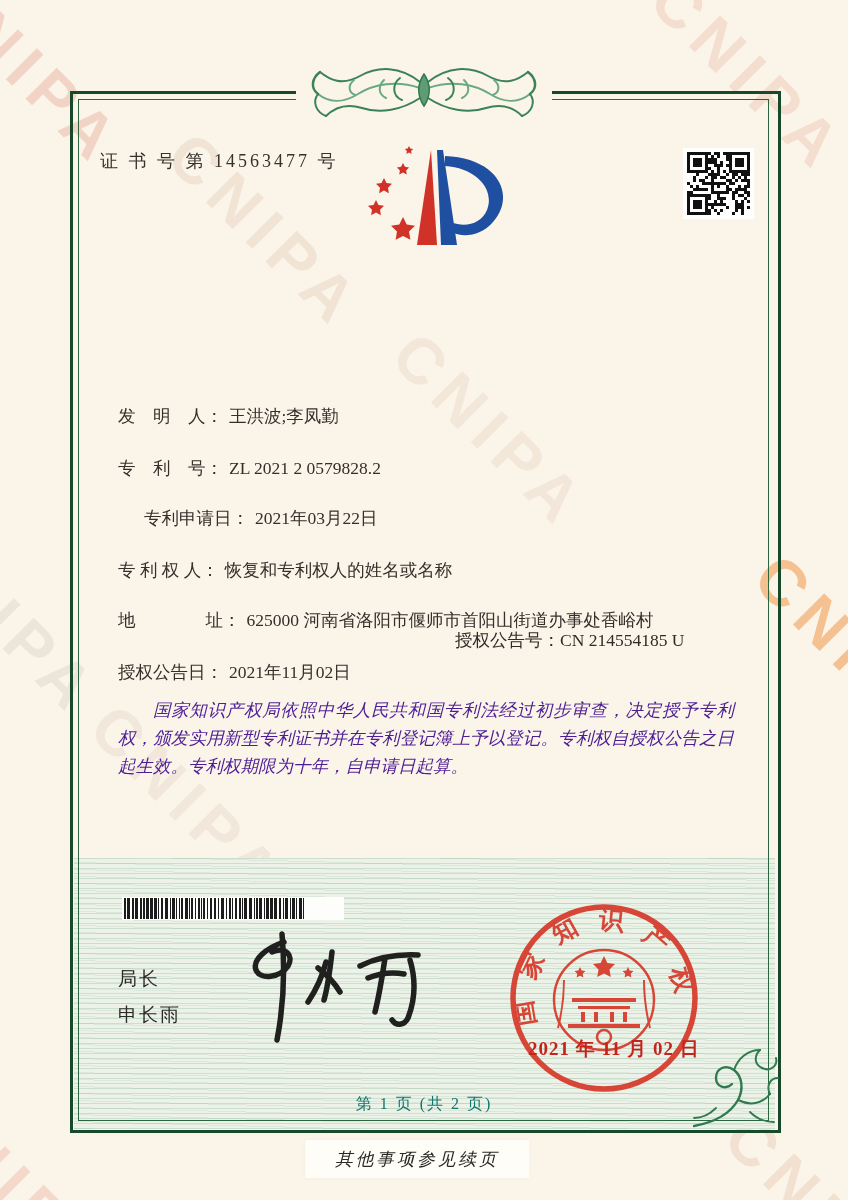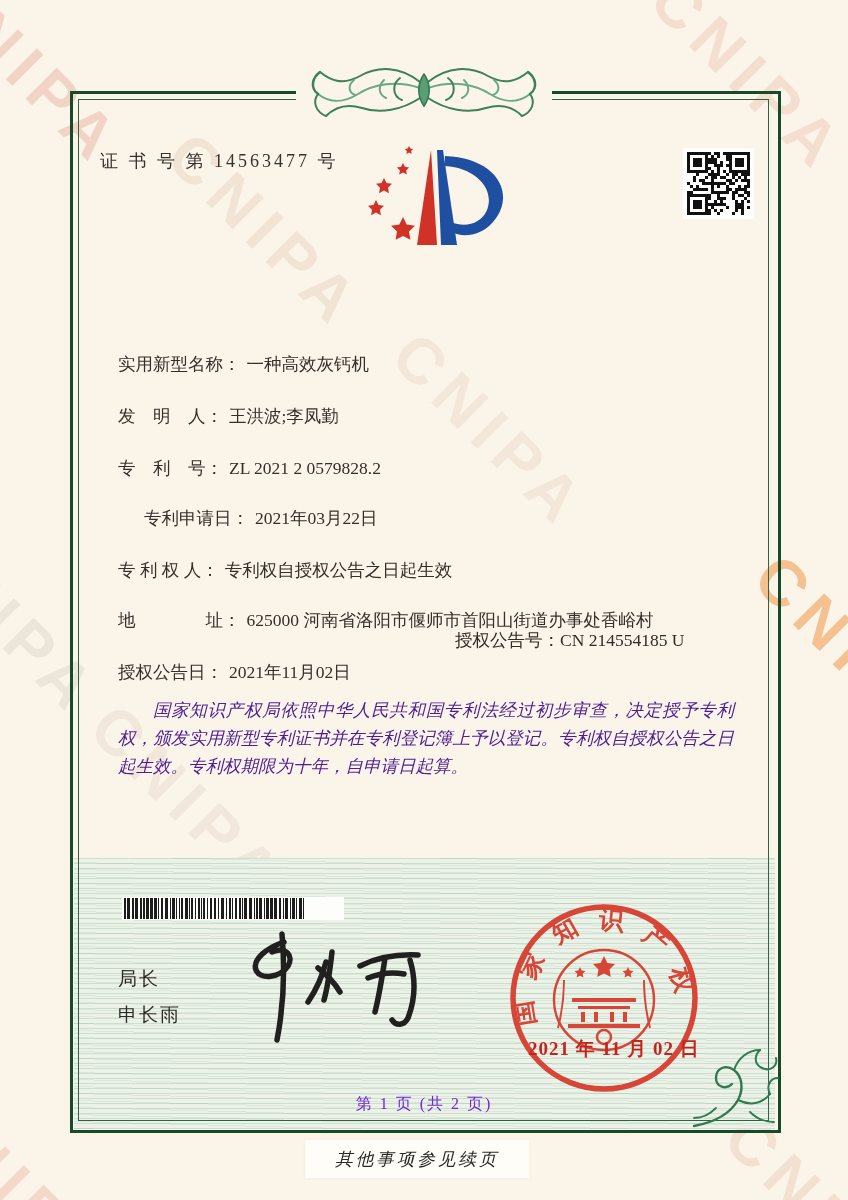--- a/index.html
+++ b/index.html
@@ -52,21 +52,21 @@
   .barcode{position:absolute; left:122px; top:897px; width:218px; height:21px; z-index:5;
     display:flex; align-items:stretch; background:#fdfdfb; padding:1px 2px;}
   .barcode div{background:#1c1c1c; height:100%;}
   .official{position:absolute; left:118px; z-index:5; font-size:19px; color:#2b2926; letter-spacing:2px;}
   .o-title{top:966px;} .o-name{top:1002px;}
   .signature{position:absolute; left:222px; top:928px; width:218px; height:118px; z-index:6;}
   .seal{position:absolute; left:506px; top:900px; width:196px; height:196px; z-index:6; opacity:.93;}
   .seal-date{position:absolute; left:528px; top:1036px; z-index:7; font-size:19px; font-weight:bold;
     color:#c3251c; letter-spacing:1px; white-space:nowrap;}
   .page-num{position:absolute; left:0; top:1094px; width:848px; text-align:center; z-index:5;
-    font-size:16px; color:#6d28d9; letter-spacing:2px;}
+    font-size:16px; color:#0f766e; letter-spacing:2px;}
   .continuation{position:absolute; left:50%; transform:translateX(-53%); top:1140px; z-index:5;
     background:#fffdf8; padding:7px 30px; font-size:17.5px; font-style:italic; color:#2b2926; letter-spacing:3px;
     box-shadow:0 0 4px rgba(0,0,0,.04);}
 </style>
 </head>
 <body>
 
 <div class="page">
 
   <span class="wm" style="left:-35px; top:-45px; color:rgba(226,160,140,.38);">CNIPA</span>
@@ -291,34 +291,31 @@
         <rect x="6" y="6" width="9" height="9" fill="#111"></rect>
         <rect x="42" y="0" width="21" height="21" fill="#111"></rect>
         <rect x="45" y="3" width="15" height="15" fill="#fff"></rect>
         <rect x="48" y="6" width="9" height="9" fill="#111"></rect>
         <rect x="0" y="42" width="21" height="21" fill="#111"></rect>
         <rect x="3" y="45" width="15" height="15" fill="#fff"></rect>
         <rect x="6" y="48" width="9" height="9" fill="#111"></rect>
       </svg></div>
 
 
-  <div class="field f0">
-    <span class="lab">实用新型名称：</span><span class="val">一种高效灰钙机</span>
-  </div>
   <div class="field f1">
     <span class="lab">发　明　人：</span><span class="val">王洪波;李凤勤</span>
   </div>
   <div class="field f2">
     <span class="lab">专　利　号：</span><span class="val">ZL 2021 2 0579828.2</span>
   </div>
   <div class="field f3">
     <span class="lab">专利申请日：</span><span class="val">2021年03月22日</span>
   </div>
   <div class="field f4">
-    <span class="lab">专 利 权 人：</span><span class="val">专利权自授权公告之日起生效</span>
+    <span class="lab">专 利 权 人：</span><span class="val">恢复和专利权人的姓名或名称</span>
   </div>
   <div class="field f5">
     <span class="lab">地　　　　址：</span><span class="val">625000 河南省洛阳市偃师市首阳山街道办事处香峪村</span>
   </div>
   <div class="field f6">
     <span class="lab">授权公告日：</span><span class="val">2021年11月02日</span>
   </div>
   <div class="grant2">
     <span class="lab">授权公告号：</span><span class="val">CN 214554185 U</span>
   </div>

